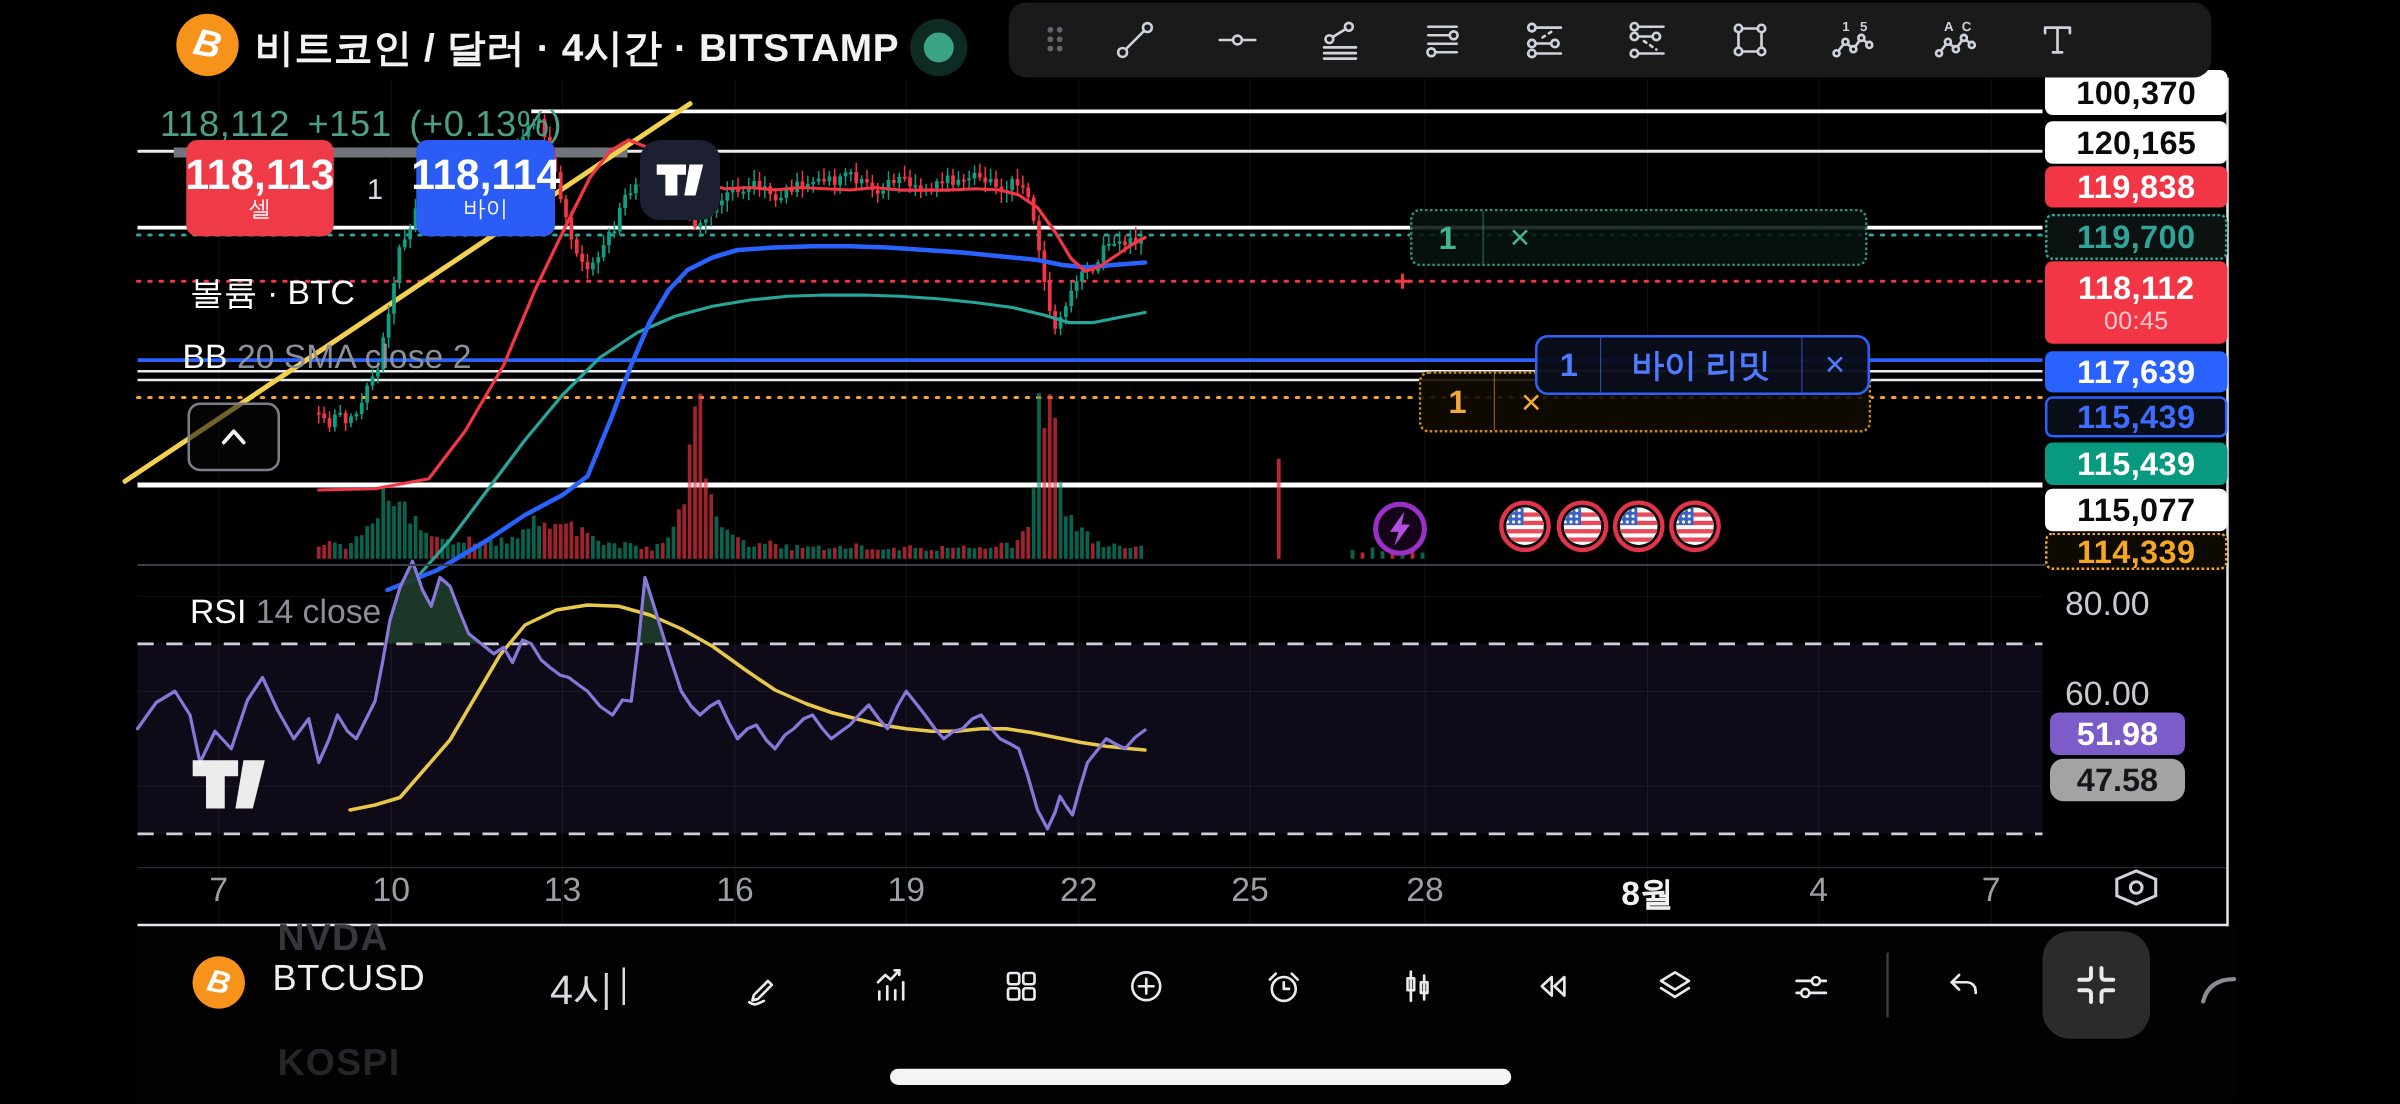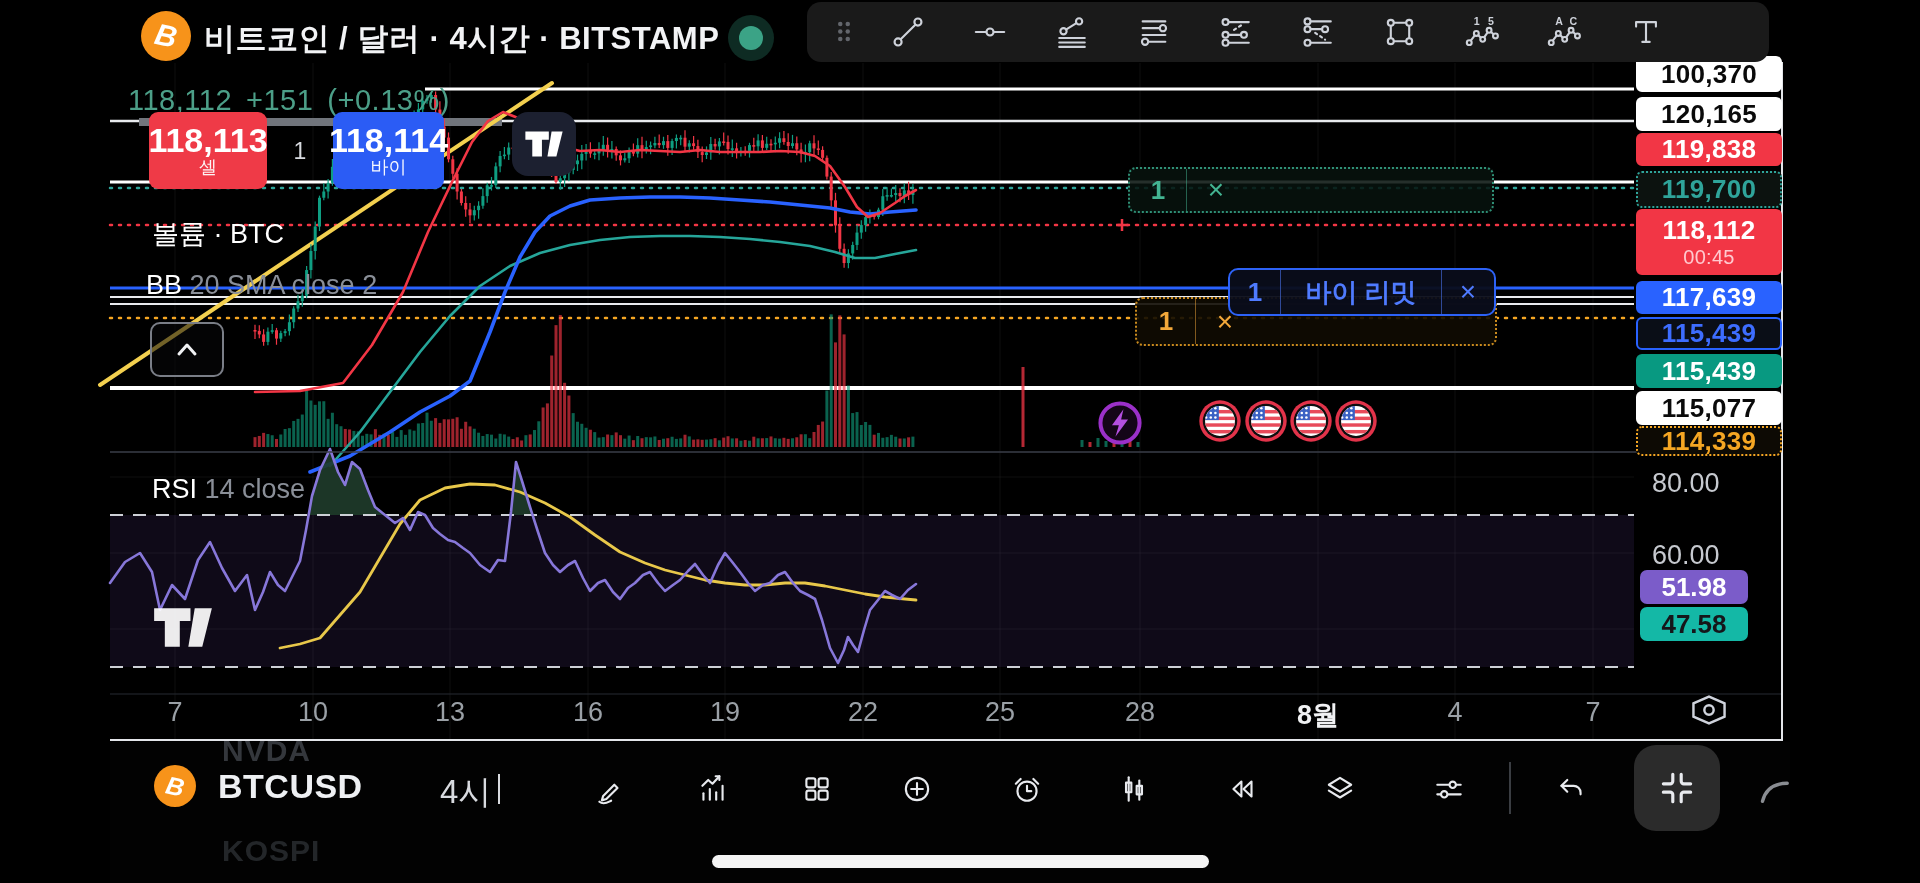--- a/index.html
+++ b/index.html
@@ -59,21 +59,21 @@
   .rsi-tick{position:absolute;left:1652px;font-size:27px;color:#c6c9cf;z-index:4;}
   .rsi-lab{position:absolute;left:1640px;width:108px;height:34px;border-radius:7px;display:flex;align-items:center;justify-content:center;font-size:26px;font-weight:600;z-index:4;}
 
   
   .t-tick{position:absolute;top:697px;width:110px;text-align:center;font-size:27px;color:#9aa0a6;z-index:4;}
   .t-tick.bold{color:#f0f1f3;font-weight:700;}
 
   
   .bottom-bar{left:110px;top:742px;width:1680px;height:141px;background:#020202;z-index:7;}
   .ghost{position:absolute;font-size:30px;font-weight:700;letter-spacing:1px;}
-  .bb-symbol{position:absolute;left:108px;top:25px;font-size:34px;font-weight:700;color:#eef0f3;letter-spacing:.5px;}
+  .bb-symbol{position:absolute;left:108px;top:25px;font-size:29px;font-weight:400;color:#eef0f3;letter-spacing:.5px;}
   .bb-interval{position:absolute;left:330px;top:28px;font-size:33px;font-weight:500;color:#d8dadf;}
   .bicon *{stroke:#e8eaee;stroke-width:2;fill:none;stroke-linecap:round;stroke-linejoin:round;}
   .bicon .knob{fill:#020202;}
   .collapse-btn{position:absolute;left:1524px;top:3px;width:86px;height:86px;background:#2b2b2b;border-radius:22px;display:flex;align-items:center;justify-content:center;}
   .home-indicator{left:712px;top:855px;width:497px;height:13px;border-radius:7px;background:#f4f4f4;z-index:9;}
 
   .flag{position:absolute;width:46px;height:46px;z-index:5;}
   .bolt-badge{position:absolute;left:1097px;top:400px;width:46px;height:46px;z-index:5;}
   .watermark{opacity:.92;z-index:4;}
 </style>
@@ -849,21 +849,21 @@
         <span>115,077</span>
       </div>
       <div class="pslabel" style="top: 426px; height: 30px; background: rgb(13, 10, 4); color: rgb(245, 166, 35); border: 2px dotted rgb(245, 166, 35);">
         <span>114,339</span>
       </div>
     </div>
   <div id="rsi-scale">
       <div class="rsi-tick" style="top: 468px;">80.00</div>
       <div class="rsi-tick" style="top: 540px;">60.00</div>
       <div class="rsi-lab" style="top: 570px; background: rgb(123, 92, 201); color: rgb(255, 255, 255);">51.98</div>
-      <div class="rsi-lab" style="top: 607px; background: #14b8a6; color: rgb(21, 22, 26);">47.58</div>
+      <div class="rsi-lab" style="top: 607px; background: #a3a3a3; color: rgb(21, 22, 26); border-radius: 11px;">47.58</div>
     </div>
   <div id="time-axis">
       <div class="t-tick" style="left: 120px;">7</div>
       <div class="t-tick" style="left: 258px;">10</div>
       <div class="t-tick" style="left: 395px;">13</div>
       <div class="t-tick" style="left: 533px;">16</div>
       <div class="t-tick" style="left: 670px;">19</div>
       <div class="t-tick" style="left: 808px;">22</div>
       <div class="t-tick" style="left: 945px;">25</div>
       <div class="t-tick" style="left: 1085px;">28</div>

